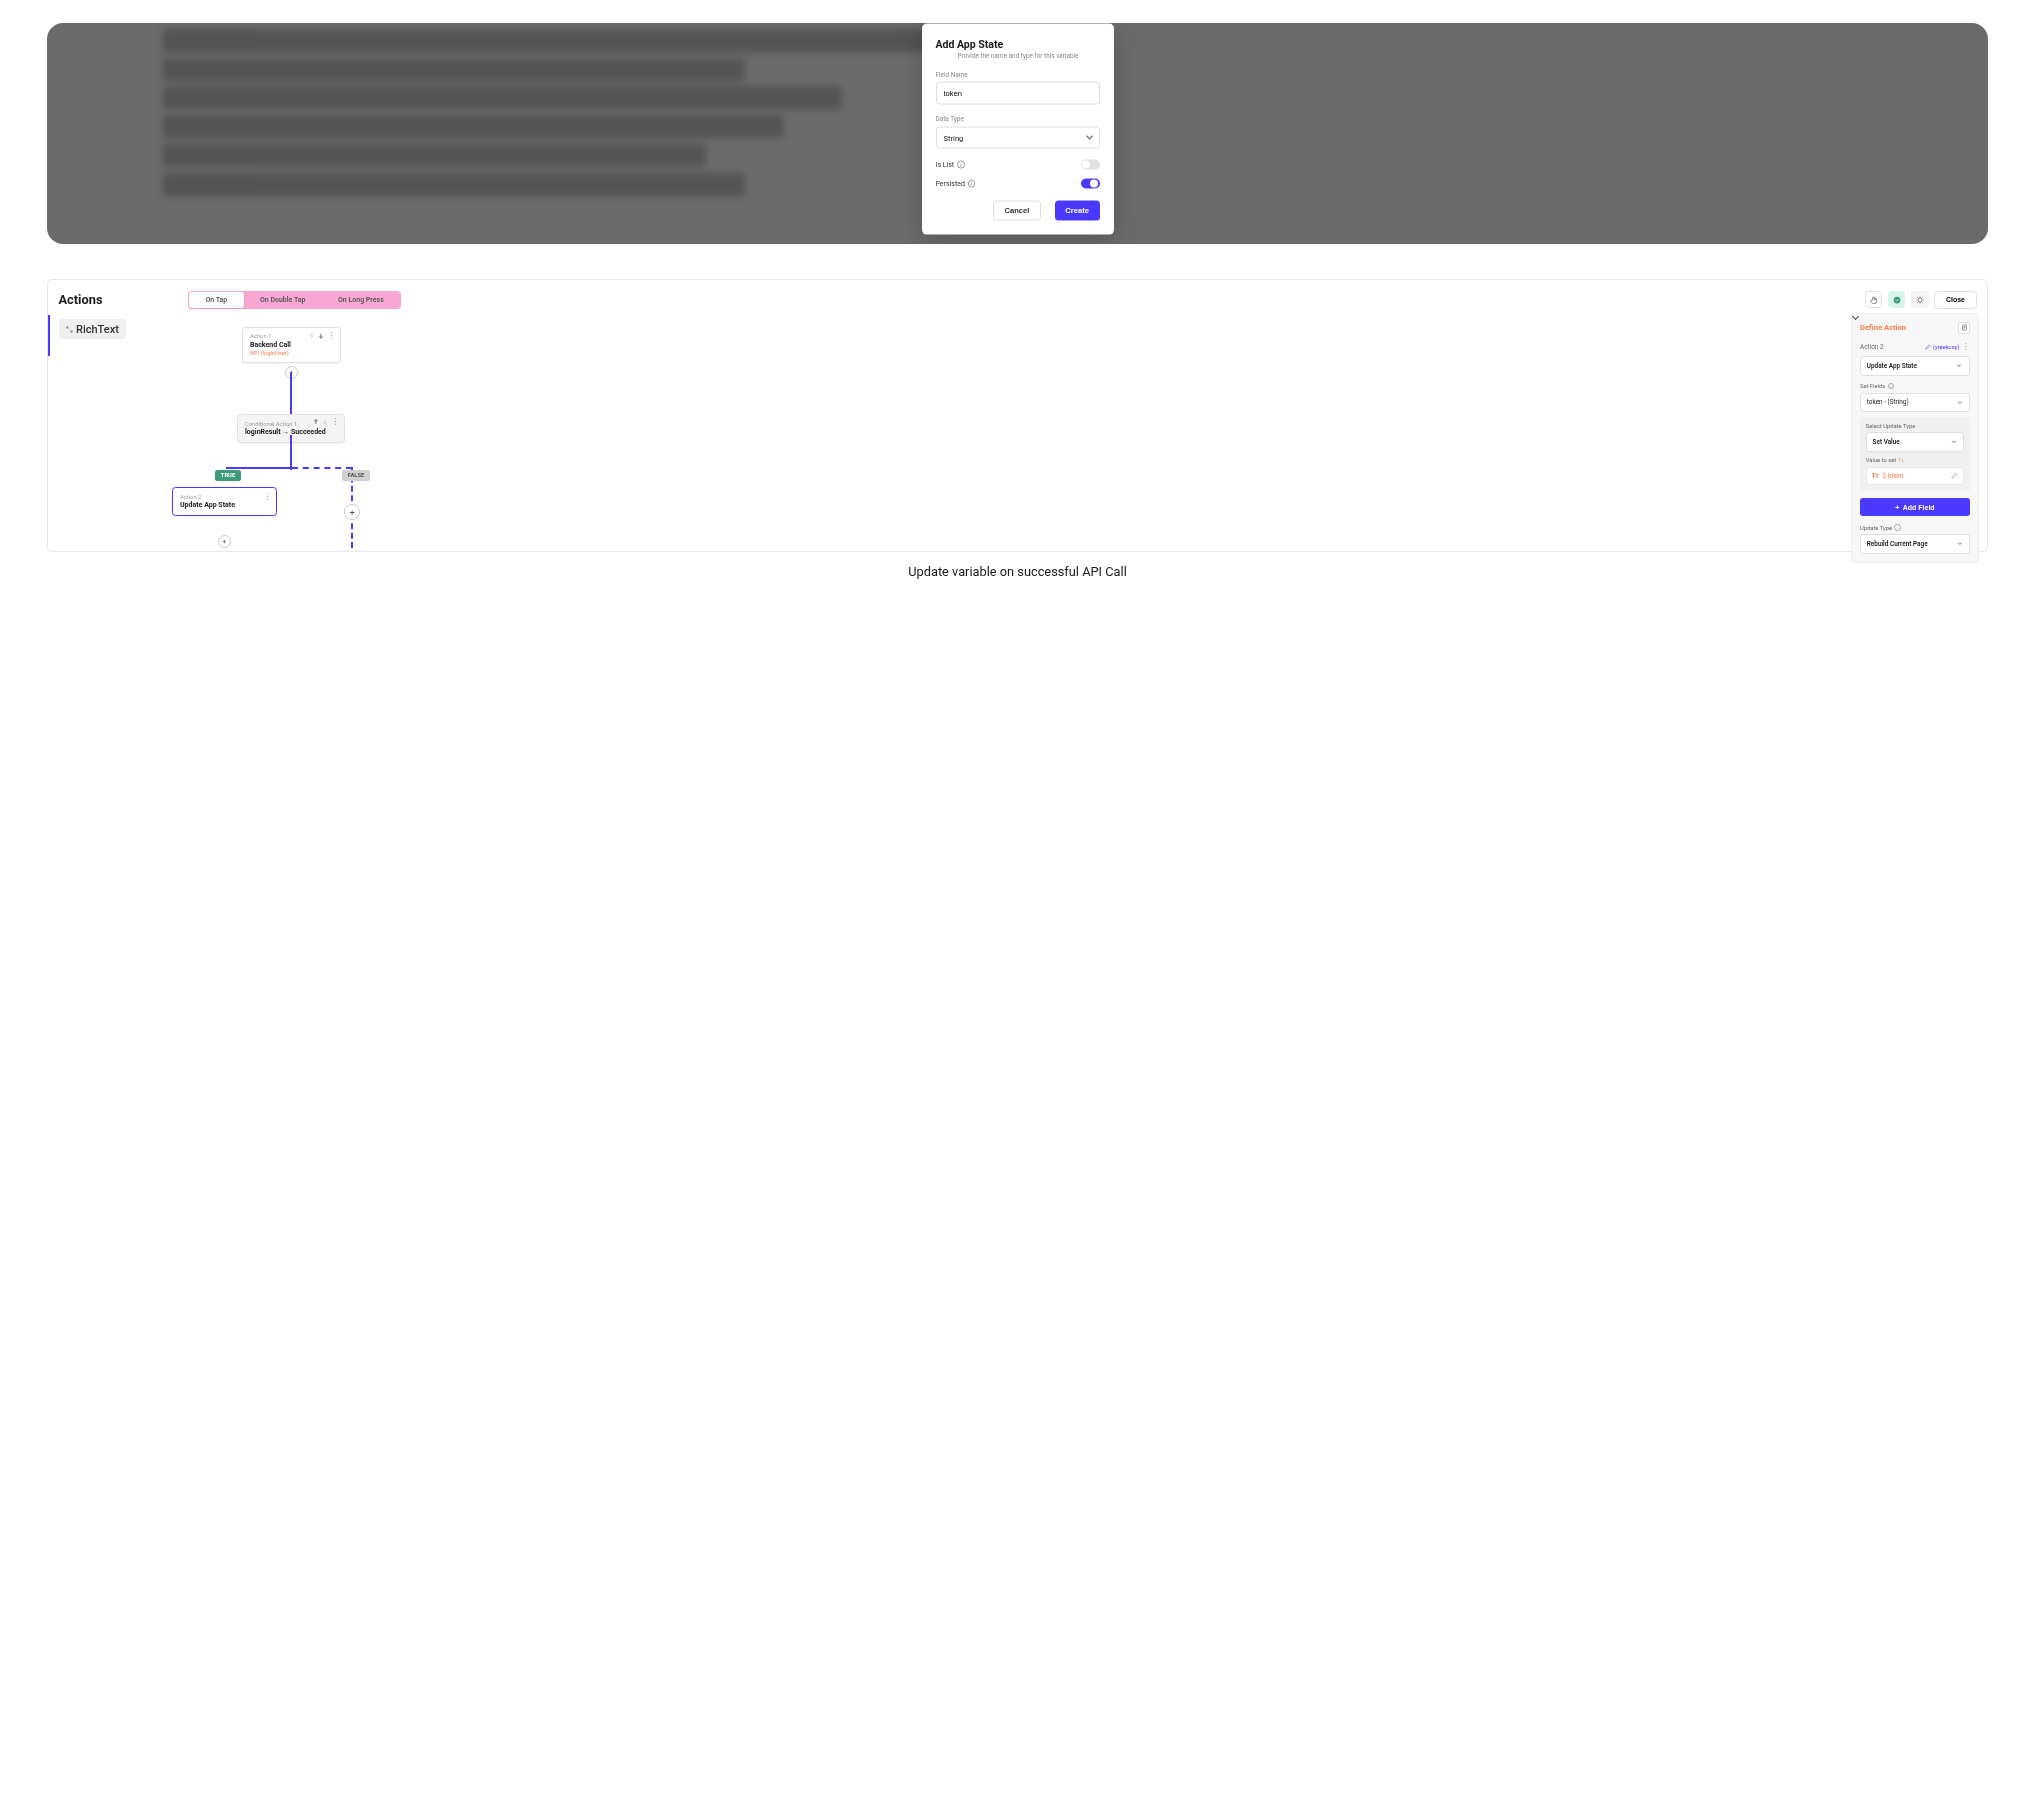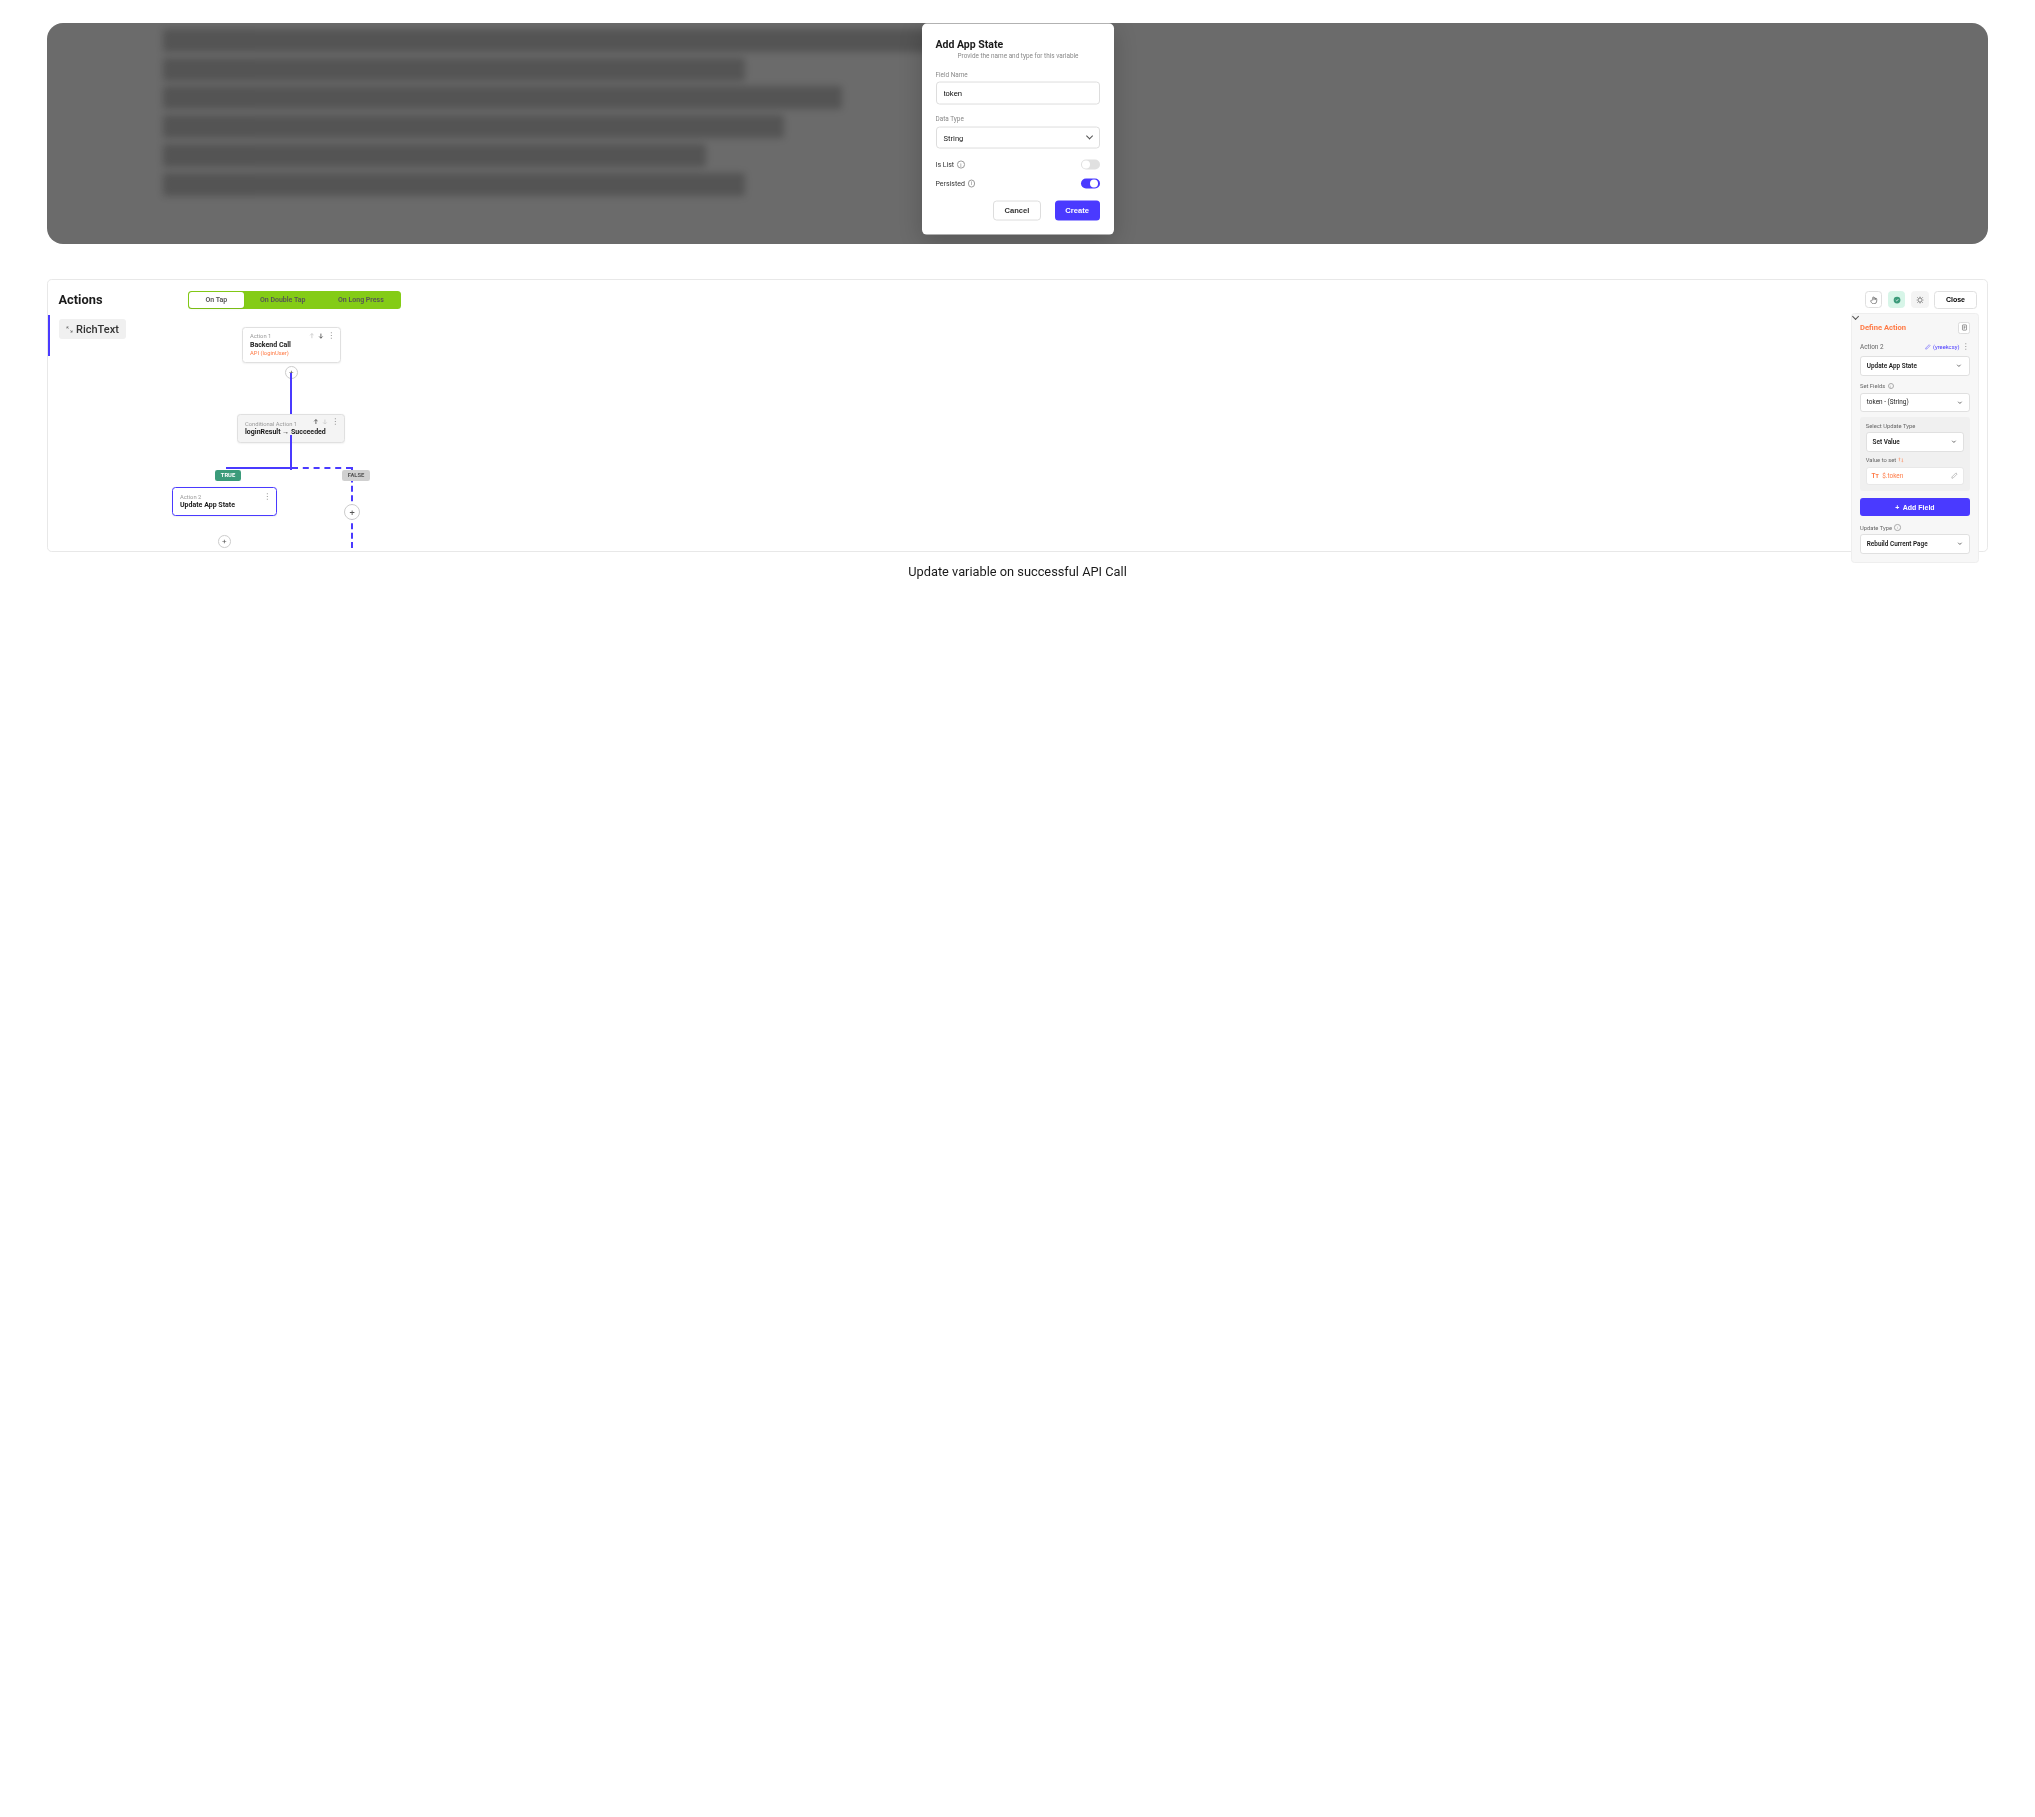--- a/index.html
+++ b/index.html
@@ -31,21 +31,21 @@
 .toggle.on::after { left: 9.3px; }
 .modal-actions { display: flex; justify-content: flex-end; gap: 14px; margin-top: 11.6px; }
 .btn { padding: 4.7px 10.5px; border-radius: 3.5px; font-size: 7.6px; font-weight: 600; cursor: pointer; border: none; }
 .btn-secondary { background: #fff; border: 0.6px solid #ddd; color: #333; }
 .btn-primary { background: #4a3aff; color: #fff; }
 
 
 .actions-panel { border: 0.6px solid #e8e8e8; border-radius: 4.7px; padding: 10.5px; min-height: 273px; position: relative; }
 .actions-header { display: flex; align-items: center; justify-content: space-between; margin-bottom: 8.1px; }
 .actions-title { font-size: 12.8px; font-weight: 700; }
-.tabs { display: flex; background: #84cc16; border-radius: 3.5px; padding: 1.2px; position: absolute; left: 140px; top: 10.5px; text-align: center; }
+.tabs { display: flex; background: #f9a8d4; border-radius: 3.5px; padding: 1.2px; position: absolute; left: 140px; top: 10.5px; text-align: center; }
 .tab { padding: 4.1px 16.3px; font-size: 7px; font-weight: 600; border-radius: 2.9px; cursor: pointer; color: #555; }
 .tab.active { background: #fff; box-shadow: 0 0.6px 1.7px rgba(0,0,0,0.1); }
 .header-right { display: flex; align-items: center; gap: 5.8px; }
 .icon-btn { width: 17.4px; height: 17.4px; border-radius: 3.5px; display: flex; align-items: center; justify-content: center; cursor: pointer; border: 0.6px solid #e0e0e0; background: #fff; }
 .icon-btn.green { background: #d7f5e8; border-color: #d7f5e8; }
 .icon-btn.light { background: #f4f4f4; border-color: #f4f4f4; }
 .close-btn { padding: 4.7px 10.5px; border: 0.6px solid #e0e0e0; border-radius: 3.5px; font-size: 7px; font-weight: 600; background: #fff; cursor: pointer; }
 .richtext-chip { display: inline-flex; align-items: center; gap: 3.5px; background: #f0f0f0; border-radius: 2.9px; padding: 3.5px 7px; font-size: 11px; font-weight: 500; color: #333; margin-top: 2.3px; }
 
 .flow-canvas { position: absolute; left: 0; top: 35px; width: calc(100% - 134px); height: 233px; }

